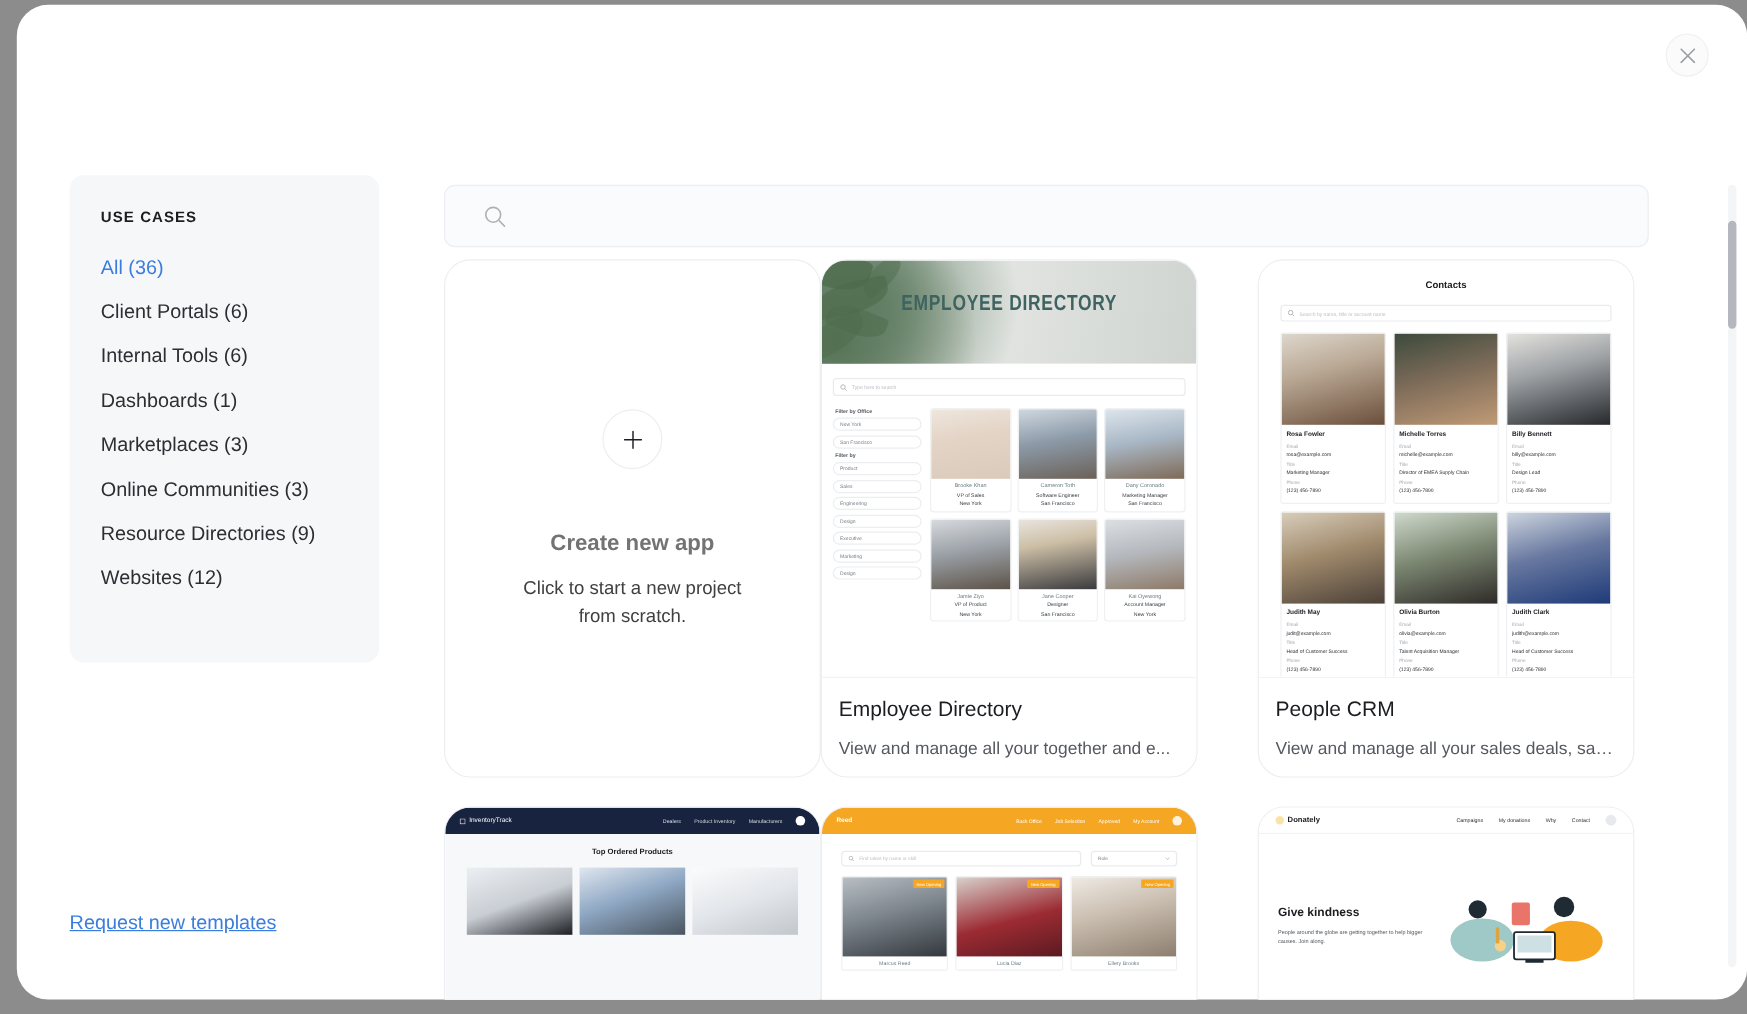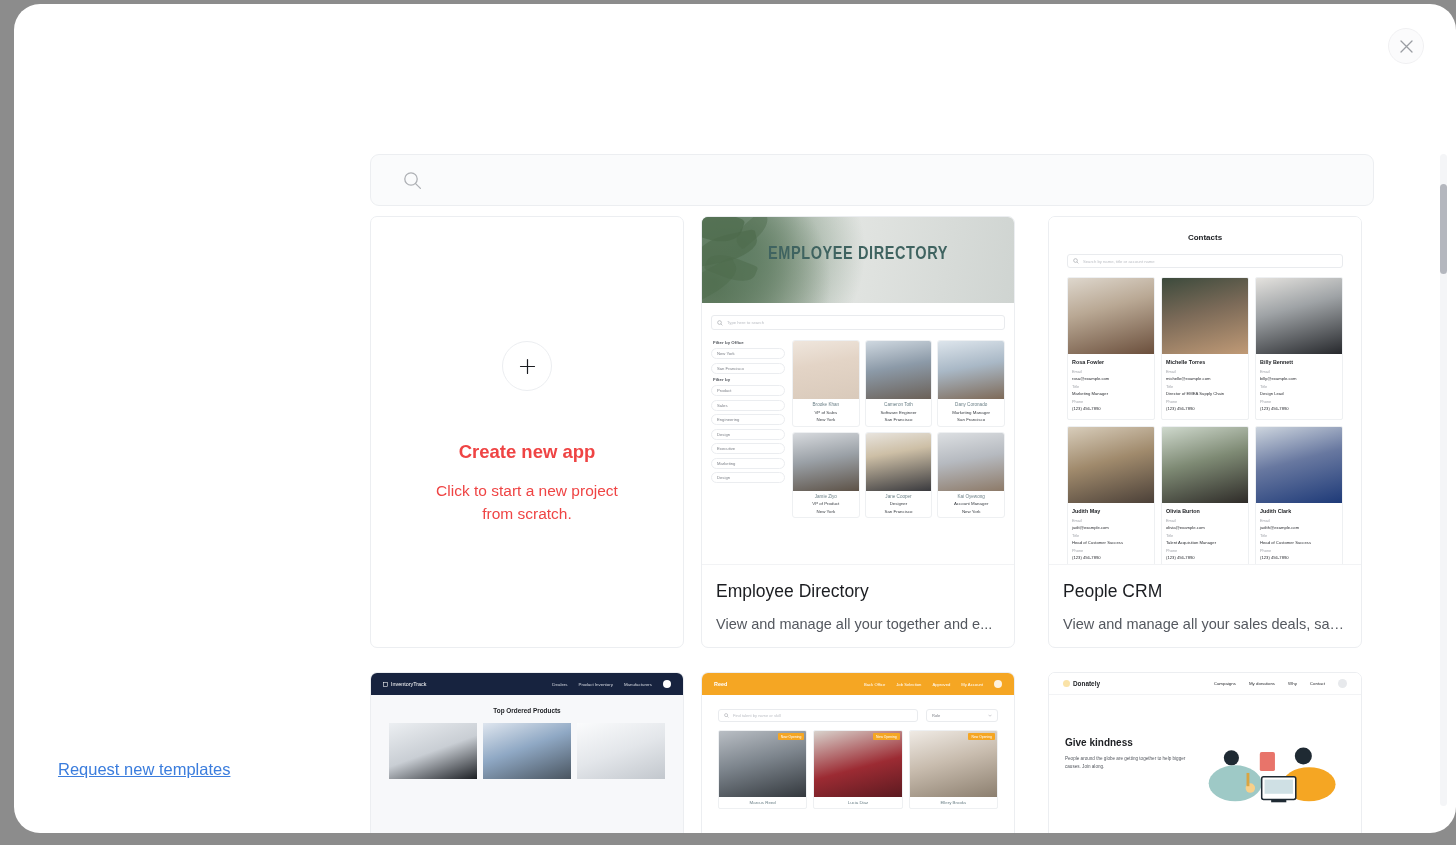--- a/index.html
+++ b/index.html
@@ -115,27 +115,27 @@
     position: absolute;
     left: 356px; top: 212px;
     width: 1020px;
     height: 590px;
   }
   .card {
     position: absolute;
     width: 314px;
     background: #fff;
     border: 1px solid #eceef1;
-    border-radius: 7px;
+    border-radius: 22px;
     overflow: hidden;
   }
   .card.r1 { top: 0; height: 432px; }
   .card.r2 { top: 456px; height: 432px; }
   .card.c1 { left: 0; }
-  .card.c2 { left: 331px; }
+  .card.c2 { left: 314px; }
   .card.c3 { left: 678px; }
 
   .thumb {
     height: 348px;
     width: 100%;
     overflow: hidden;
     position: relative;
     background: #fff;
     border-bottom: 1px solid #f2f3f5;
   }
@@ -165,24 +165,24 @@
   }
   .plus-circle {
     width: 50px; height: 50px;
     border-radius: 50%;
     border: 1px solid #eceef1;
     display: flex; align-items: center; justify-content: center;
     margin-bottom: 50px;
   }
   .create-title {
     font-size: 18.5px; font-weight: bold;
-    color: #ef4444; margin-bottom: 17px;
+    color: #737373; margin-bottom: 17px;
   }
   .create-sub {
-    font-size: 15.5px; color: #ef4444;
+    font-size: 15.5px; color: #404040;
     line-height: 1.45; width: 200px;
   }
 
   
   .ed-hero {
     height: 86px;
     background:
       radial-gradient(circle at 12% 40%, #5f7d63 0%, rgba(95,125,99,0) 45%),
       radial-gradient(circle at 4% 75%, #46613f 0%, rgba(70,97,63,0) 38%),
       linear-gradient(100deg, #b9c4bb 0%, #e7e9e6 30%, #dfe2df 55%, #cfd4d1 100%);
@@ -306,21 +306,21 @@
   .dn-nav {
     height: 22px; background:#fff; border-bottom:1px solid #f2f3f5;
     display:flex; align-items:center; padding:0 14px;
     justify-content: space-between;
   }
   .dn-brand { font-size:6.4px; font-weight:bold; color:#1b1d21; display:flex; align-items:center; gap:3px; }
   .dn-dot { width:7px; height:7px; border-radius:50%; background:#fae3a8; }
   .dn-links { display:flex; align-items:center; gap:13px; }
   .dn-link { font-size:4.4px; color:#2c2e33; }
   .dn-avatar { width:9px; height:9px; border-radius:50%; background:#e7e9ec; }
-  .dn-body { padding: 42px 16px 0; display:flex; align-items:flex-start; gap:10px; }
+  .dn-body { padding: 42px 16px 0; display:flex; align-items:center; gap:10px; }
   .dn-copy { width: 128px; }
   .dn-h { font-size: 10px; font-weight:bold; color:#1b1d21; margin-bottom:7px; }
   .dn-p { font-size: 4.6px; color:#54585f; line-height:1.7; }
   .dn-art { flex:1; height: 70px; position:relative; }
 
   
   .scroll-track {
     position: absolute;
     right: 9px; top: 150px;
     width: 7px; height: 652px;
@@ -344,20 +344,33 @@
 <div class="modal">
  <div class="modal-inner">
 
 
   <div class="close-btn">
     <svg width="13" height="13" viewBox="0 0 13 13">
       <path d="M1 1 L12 12 M12 1 L1 12" stroke="#9a9da3" stroke-width="1.3" fill="none" stroke-linecap="round"></path>
     </svg>
   </div>
 
+  <div class="sidebar">
+    <div class="sidebar-heading">USE CASES</div>
+    <ul class="sidebar-list">
+      <li class="sidebar-item active">All (36)</li>
+      <li class="sidebar-item">Client Portals (6)</li>
+      <li class="sidebar-item">Internal Tools (6)</li>
+      <li class="sidebar-item">Dashboards (1)</li>
+      <li class="sidebar-item">Marketplaces (3)</li>
+      <li class="sidebar-item">Online Communities (3)</li>
+      <li class="sidebar-item">Resource Directories (9)</li>
+      <li class="sidebar-item">Websites (12)</li>
+    </ul>
+  </div>
 
   <a class="request-link">Request new templates</a>
 
   <div class="search-wrap">
     <svg class="search-icon" width="19" height="19" viewBox="0 0 19 19">
       <circle cx="8" cy="8" r="6.2" fill="none" stroke="#6f737a" stroke-width="1.3"></circle>
       <path d="M12.6 12.6 L17.4 17.4" stroke="#6f737a" stroke-width="1.3" stroke-linecap="round"></path>
     </svg>
   </div>
 

